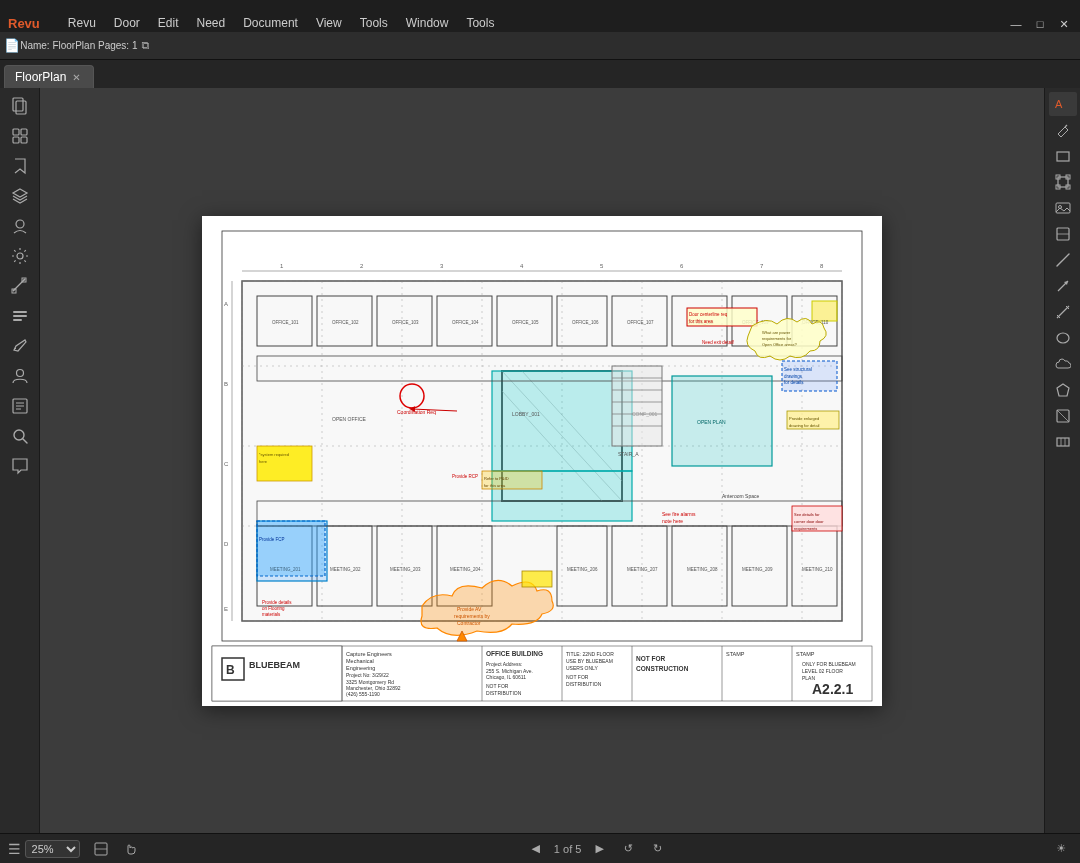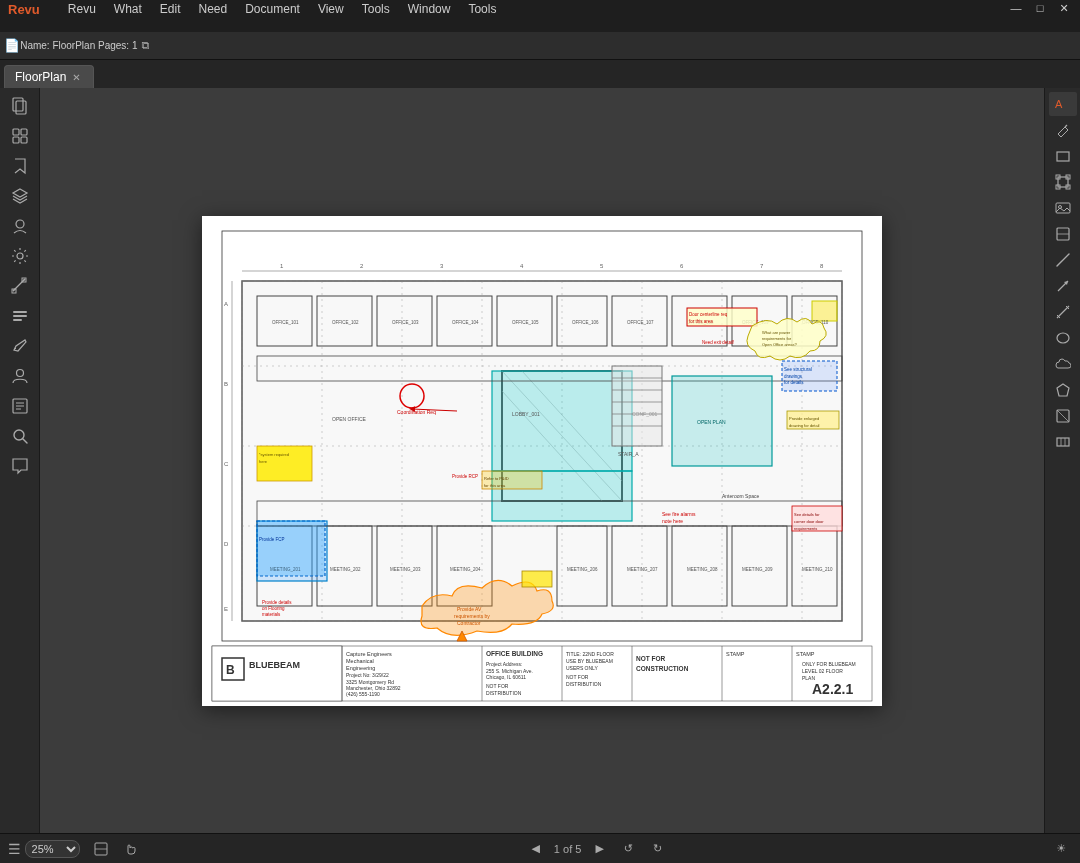--- a/index.html
+++ b/index.html
@@ -1,21 +1,21 @@
 <!DOCTYPE html>
 <html><head>
   <meta charset="utf-8">
   <style>
     * { margin: 0; padding: 0; box-sizing: border-box; }
     body { width: 1080px; height: 863px; background: #2a2a2a; font-family: 'Segoe UI', Arial, sans-serif; overflow: hidden; }
 
     
     #titlebar {
       width: 100%; height: 32px; background: #1e1e1e;
-      display: flex; align-items: flex-start; justify-content: space-between;
+      display: flex; align-items: flex-end; justify-content: space-between;
       padding: 0 8px; color: #ccc; font-size: 12px; user-select: none;
     }
     #titlebar-left { display: flex; align-items: center; gap: 16px; }
     #titlebar-logo { color: #e05a2b; font-weight: bold; font-size: 13px; margin-right: 4px; }
     #titlebar-menu { display: flex; gap: 2px; }
     .menu-item { padding: 2px 8px; cursor: pointer; border-radius: 2px; }
     #titlebar-right { display: flex; align-items: center; gap: 8px; }
     .win-btn { width: 16px; height: 16px; display: flex; align-items: center; justify-content: center; font-size: 11px; cursor: pointer; border-radius: 2px; }
 
     
@@ -83,32 +83,32 @@
       width: 100%; height: 30px; background: #252525;
       display: flex; align-items: center; padding: 0 8px; gap: 8px;
       border-top: 1px solid #111; font-size: 11px; color: #aaa;
     }
     #statusbar-left { display: flex; align-items: center; gap: 4px; }
     #statusbar-center { flex: 1; display: flex; align-items: center; justify-content: center; gap: 8px; }
     #statusbar-right { display: flex; align-items: center; gap: 4px; }
     .status-btn { padding: 2px 6px; cursor: pointer; border-radius: 2px; display: flex; align-items: center; gap: 2px; }
     select.zoom-select {
       background: #333; border: 1px solid #555; color: #ccc;
-      font-size: 11px; padding: 1px 2px; border-radius: 8px; cursor: pointer;
+      font-size: 11px; padding: 1px 2px; border-radius: 3px; cursor: pointer;
     }
   </style>
 </head>
 <body>
 
 <div id="titlebar">
   <div id="titlebar-left">
     <span id="titlebar-logo">Revu</span>
     <div id="titlebar-menu">
       <span class="menu-item">Revu</span>
-      <span class="menu-item">What</span>
+      <span class="menu-item">Door</span>
       <span class="menu-item">Edit</span>
       <span class="menu-item">Need</span>
       <span class="menu-item">Document</span>
       <span class="menu-item">View</span>
       <span class="menu-item">Tools</span>
       <span class="menu-item">Window</span>
       <span class="menu-item">Tools</span>
     </div>
   </div>
   <div id="titlebar-right">

